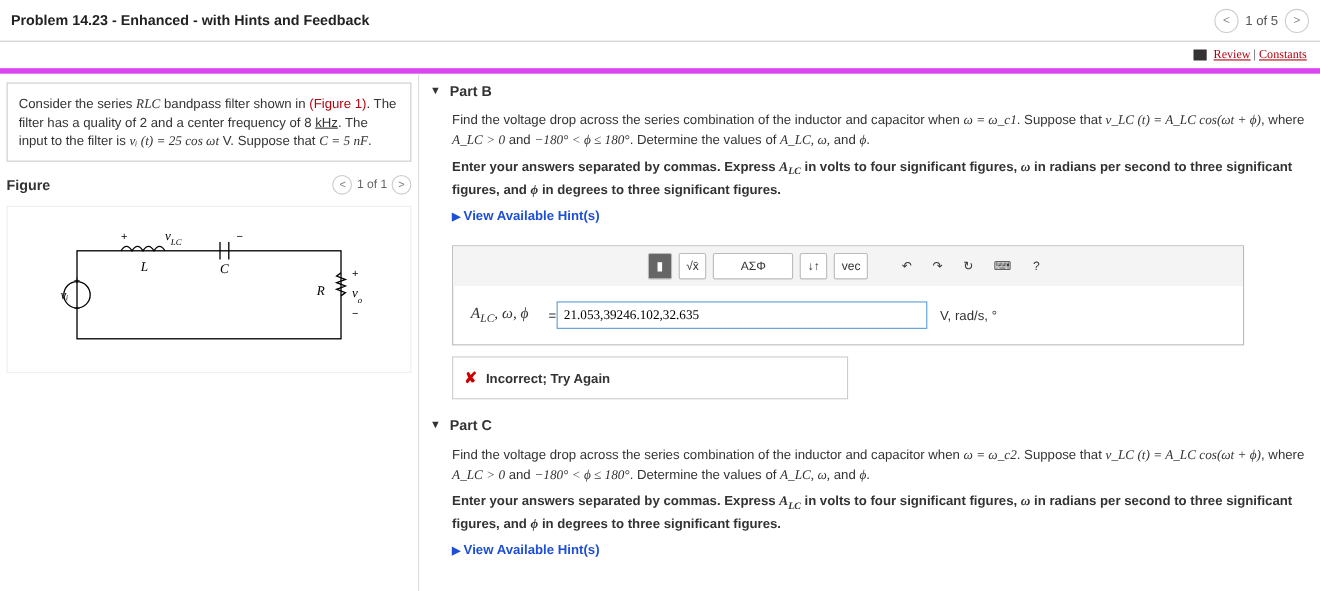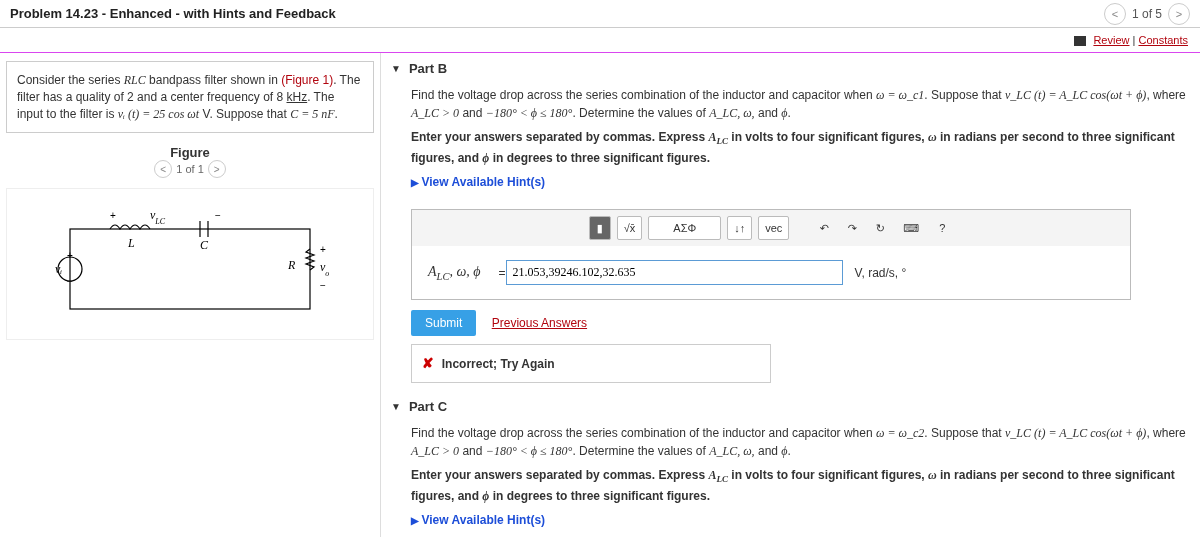--- a/index.html
+++ b/index.html
@@ -1,30 +1,30 @@
 <!DOCTYPE html>
 <html><head>
 <meta charset="utf-8">
 <style>
   * { box-sizing: border-box; margin: 0; padding: 0; }
   body { font-family: Arial, Helvetica, sans-serif; font-size: 12px; color: #333; background: #fff; width: 1200px; }
-  .header { display: flex; align-items: center; justify-content: space-between; padding: 4px 10px; border-bottom: 1px solid #ccc; height: 28px; }
+  .header { display: flex; align-items: center; justify-content: space-between; padding: 4px 10px; border-bottom: 1px solid #ccc; height: 38px; }
   .header-title { font-size: 13px; font-weight: bold; color: #222; }
   .header-nav { display: flex; align-items: center; gap: 6px; font-size: 12px; color: #555; }
   .nav-arrow { width: 22px; height: 22px; border: 1px solid #ccc; border-radius: 50%; display:flex; align-items:center; justify-content:center; color:#888; cursor:pointer; font-size:11px;}
-  .review-bar { text-align: right; padding: 6px 12px; font-size: 11px; border-bottom:1px solid #d946ef;}
+  .review-bar { text-align: right; padding: 6px 12px; font-size: 11px; border-bottom:5px solid #d946ef;font-family:Liberation Serif, serif;}
   .review-bar a { color: #b1040e; text-decoration: underline; cursor:pointer;}
   .review-bar .flag { display:inline-block; width:12px; height:10px; background:#333; margin-right:4px; vertical-align:middle;}
   .main { display: flex; }
   .left-col { width: 380px; padding: 8px 0 8px 0; }
   .right-col { flex: 1; padding: 8px 10px; border-left: 1px solid #ddd; }
   .intro-box { border:1px solid #ccc; padding:10px; margin:0 6px 12px 6px; font-size:12px; line-height:1.4;}
   .intro-box a { color:#b1040e; cursor:pointer;}
   .figure-sec { padding: 0 6px; }
-  .figure-header { display:flex; justify-content:space-between; align-items:center; margin-bottom:10px;flex-direction:column;}
+  .figure-header { display:flex; justify-content:space-between; align-items:center; margin-bottom:10px;}
   .figure-title { font-weight:bold; font-size:13px;}
   .fig-nav { display:flex; align-items:center; gap:4px; font-size:11px; color:#666;}
   .fig-nav .nav-arrow { width:18px; height:18px; font-size:10px;}
   .circuit { border:1px solid #eee; padding:20px 10px 10px 10px; min-height:140px; position:relative;}
   .circuit svg { display:block; margin:auto;}
   .part { margin-bottom: 16px;}
   .part-header { display:flex; align-items:center; gap:8px; margin-bottom:10px;}
   .part-header .caret { font-size:10px; color:#333;}
   .part-header .label { font-weight:bold; font-size:13px;}
   .part-body { padding-left: 20px; font-size:12px; line-height:1.5;}
@@ -144,24 +144,20 @@
             <span class="tb-btn" style="border:none;background:none">?</span>
           </div>
           <div class="answer-input-row">
             <span class="answer-label math-i"><span>A<sub>LC</sub>, ω, ϕ</span></span>
             <span> = </span>
             <input class="answer-input" value="21.053,39246.102,32.635" style="">
             <span class="answer-units">V, rad/s, °</span>
           </div>
         </div>
 
-        <div class="submit-row">
-          <button class="submit-btn">Submit</button>
-          <a class="prev-link">Previous Answers</a>
-        </div>
 
         <div class="feedback">
           <span class="xmark">✘</span>
           <span class="msg">Incorrect; Try Again</span>
         </div>
       </div>
     </div>
 
     <div class="part">
       <div class="part-header">

